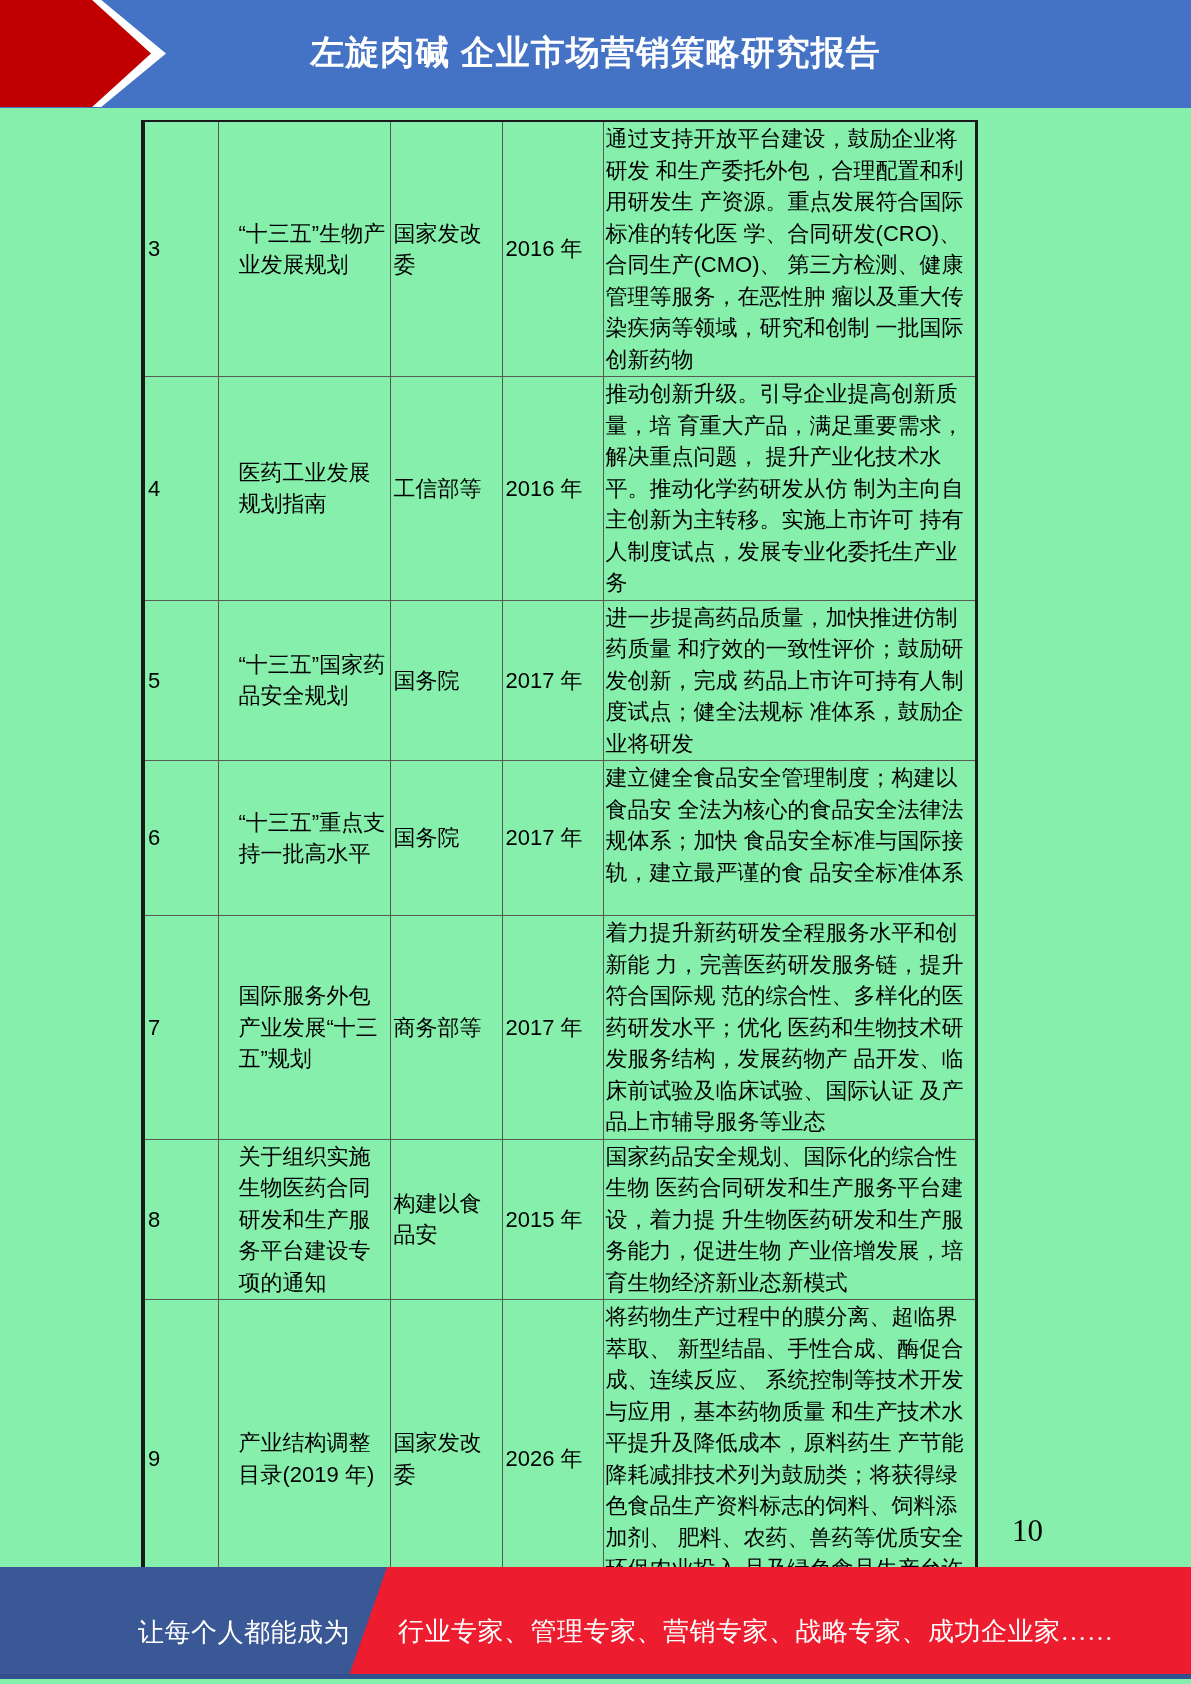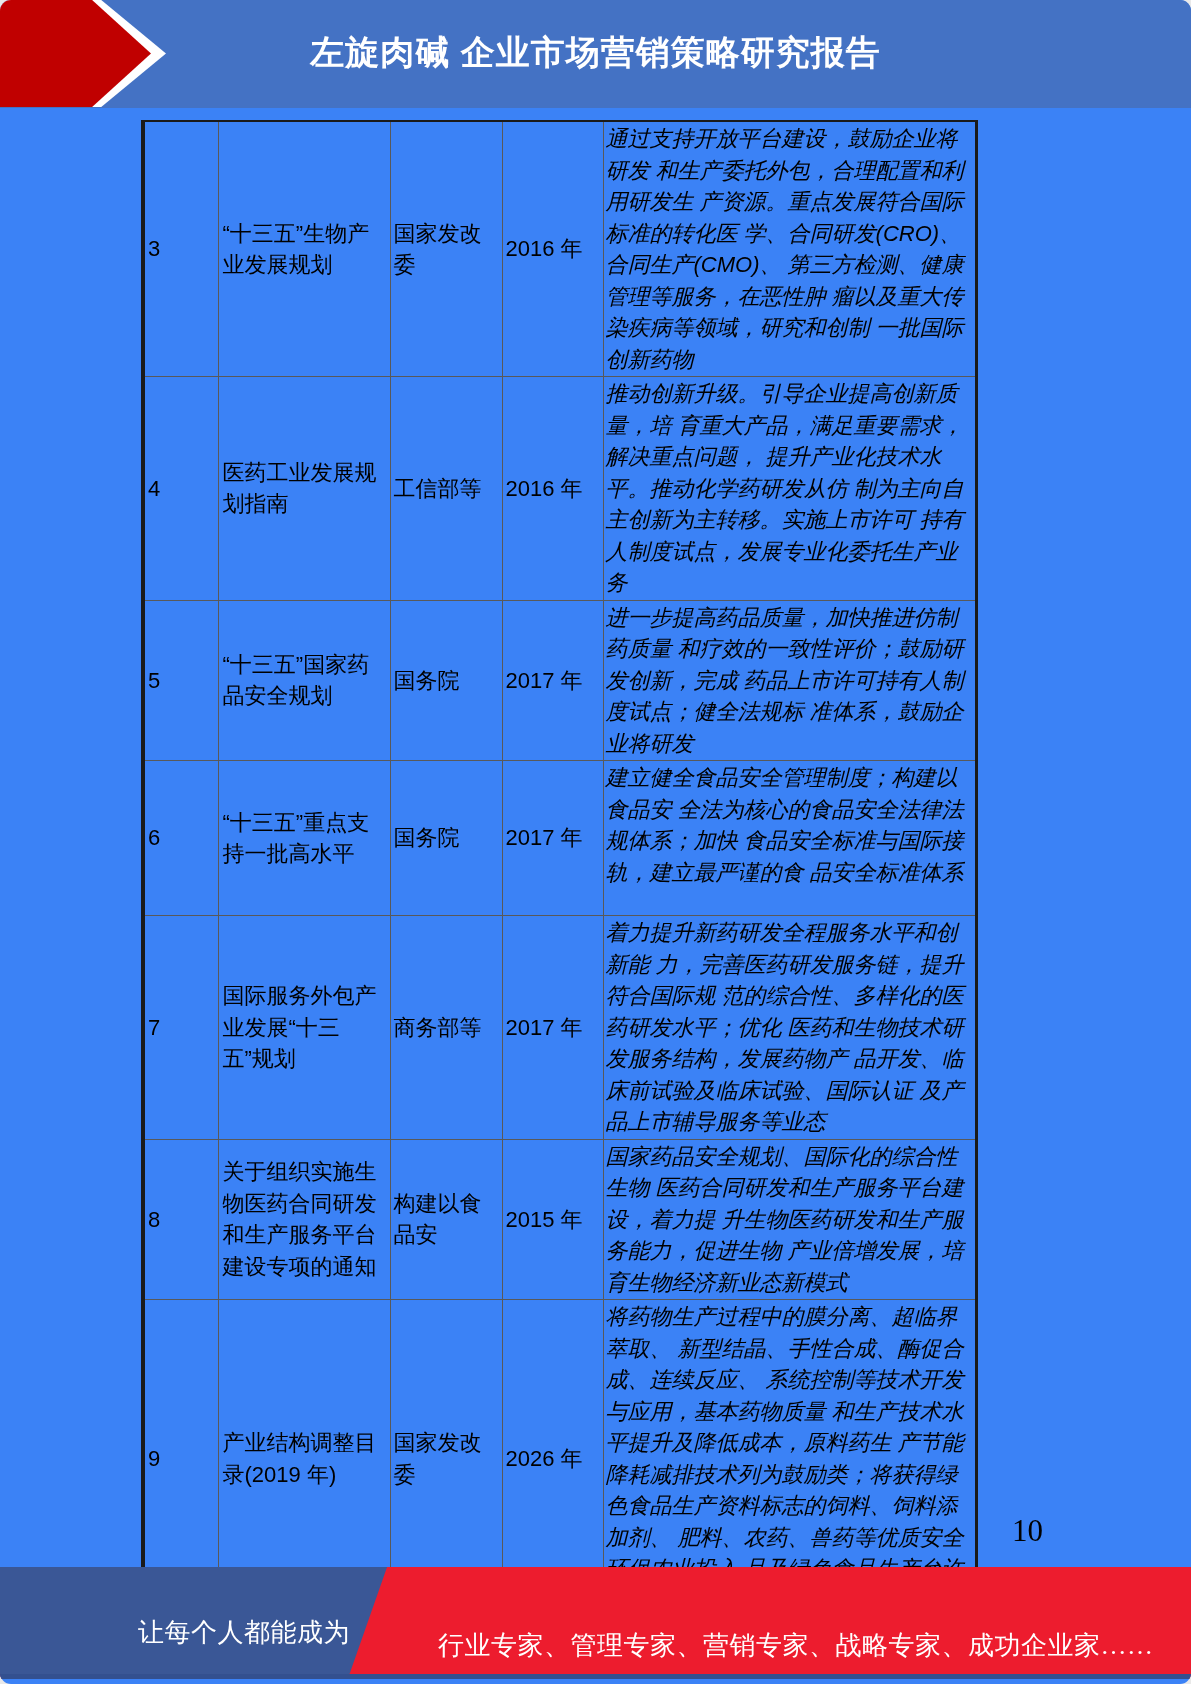--- a/index.html
+++ b/index.html
@@ -10,26 +10,25 @@
     --strip-blue:#33508F;
     --border-dark:#1a1a1a;
     --border-light:#595959;
   }
   *{margin:0;padding:0;box-sizing:border-box;}
   html,body{background:#e9e9e9;}
   .page{
     position:relative;
     width:1191px;
     height:1684px;
-    background:#3b82f6;
+    background:#86efac;
     overflow:hidden;
     font-family:"Liberation Sans", sans-serif;
     color:#000;
     margin:0 auto;
-    border-radius:11px;
   }
 
   
   .banner{
     position:absolute;
     left:0; top:0;
     width:1191px; height:108px;
     background:var(--header-blue);
   }
   .banner-title{
@@ -85,23 +84,22 @@
     word-break:break-word;
   }
   table.policy col.c-num{width:75px;}
   table.policy col.c-name{width:172px;}
   table.policy col.c-agency{width:112px;}
   table.policy col.c-year{width:101px;}
   table.policy col.c-desc{width:373px;}
   table.policy td.desc{
     vertical-align:top;
     padding:1px 2px 1px 2px;
-    font-style:italic;
-  }
-  table.policy td.name{padding-left:4px;}
+  }
+  table.policy td.name{padding-left:20px;}
   table.policy tr:nth-child(1){height:223px;}
   table.policy tr:nth-child(2){height:188px;}
   table.policy tr:nth-child(3){height:157px;}
   table.policy tr:nth-child(4){height:155px;}
   table.policy tr:nth-child(5){height:215px;}
   table.policy tr:nth-child(6){height:158px;}
   table.policy tr:nth-child(7){height:292px;}
 
   
   .page-number{
@@ -138,27 +136,26 @@
     position:absolute;
     left:138px; top:48px;
     color:#ffffff;
     font-family:"Liberation Serif", serif;
     font-size:26px;
     letter-spacing:0.5px;
     white-space:nowrap;
   }
   .footer-right-text{
     position:absolute;
-    left:398px; top:61px;
+    left:398px; top:47px;
     color:#ffffff;
     font-family:"Liberation Serif", serif;
     font-size:26px;
     letter-spacing:0.5px;
     white-space:nowrap;
-    margin-left:40px;
   }
 </style>
 </head>
 <body>
 
 <div class="page">
 
   <div class="banner">
     <div class="banner-title">左旋肉碱  企业市场营销策略研究报告</div>
     <div class="arrow-wrap">

